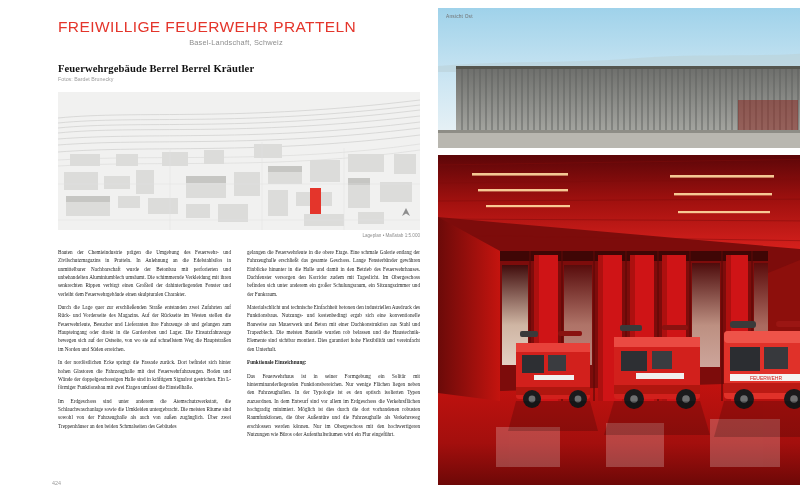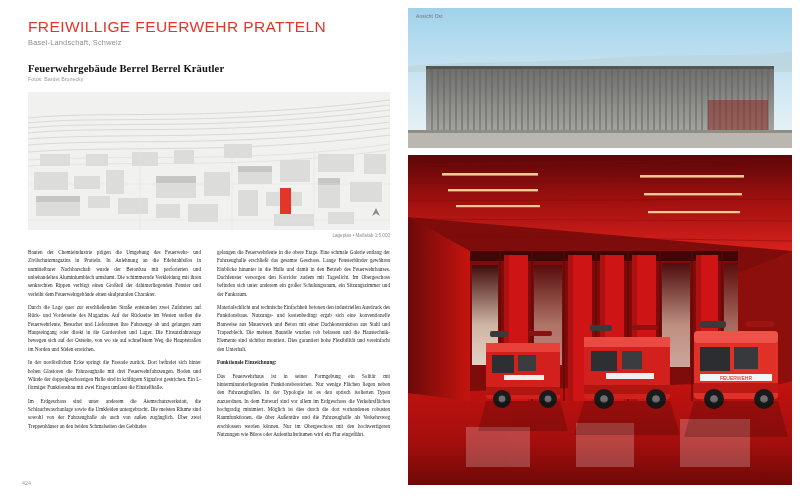--- a/index.html
+++ b/index.html
@@ -20,36 +20,38 @@
     display: flex;
   }
   
   .page-left {
     position: relative;
     width: 400px;
     height: 498px;
     background: #ffffff;
     box-sizing: border-box;
     padding: 18px 16px 16px 28px;
+    margin-left: 30px;
   }
   .title {
     font-family: "Liberation Sans", sans-serif;
     font-size: 15.5px;
     letter-spacing: 0.4px;
     color: #e4352b;
     font-weight: 400;
     margin: 0;
     line-height: 1.1;
   }
   .subtitle {
     font-family: "Liberation Sans", sans-serif;
     font-size: 7.4px;
     color: #8d8d8d;
     margin: 3px 0 0 0;
     letter-spacing: 0.2px;
+    text-align: center;
   }
   .architect {
     font-family: "Liberation Serif", serif;
     font-weight: bold;
     font-size: 10.6px;
     color: #111;
     margin: 16px 0 0 0;
     letter-spacing: 0.1px;
   }
   .photo-credit {

